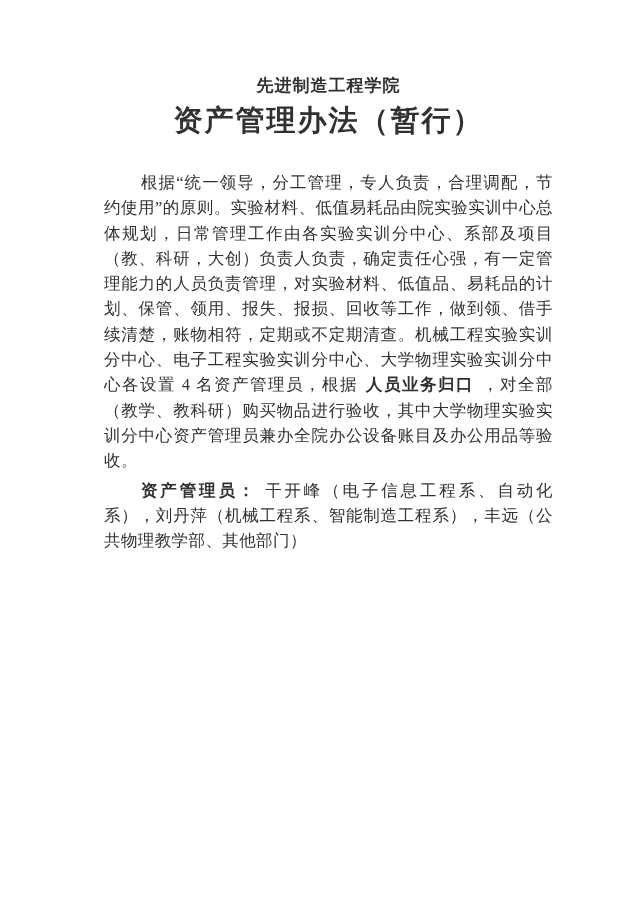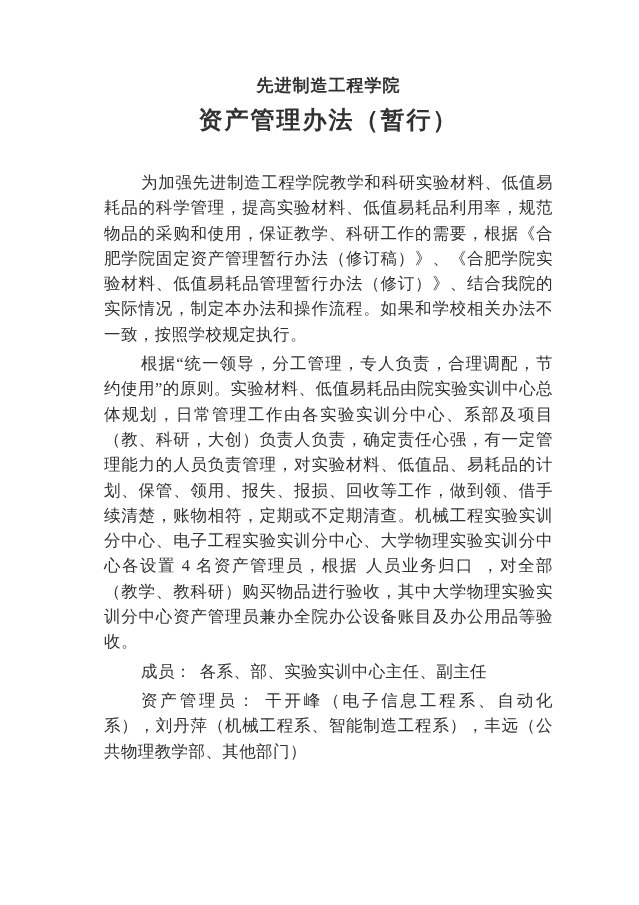--- a/index.html
+++ b/index.html
@@ -20,45 +20,43 @@
   .doc-subtitle {
     text-align: center;
     font-weight: bold;
     font-size: 17px;
     line-height: 23px;
     letter-spacing: 1px;
   }
   .doc-title {
     text-align: center;
     font-weight: bold;
-    font-size: 24px;
+    font-size: 29px;
     line-height: 34px;
     margin-top: 6px;
     letter-spacing: 2px;
   }
   .doc-body {
     margin-top: 33px;
   }
   .doc-body p {
     font-size: 16.5px;
     line-height: 25.3px;
     text-align: justify;
     text-indent: 2em;
     letter-spacing: 0.4px;
   }
   .doc-body p span.bold {
-    font-weight: normal;
+    font-weight: bold;
   }
 </style>
 </head>
 <body>
 
 <div class="page">
   <div class="doc-subtitle">先进制造工程学院</div>
   <h1 class="doc-title">资产管理办法（暂行）</h1>
 
   <div class="doc-body">
-    <p><span>为加强先进制造工程学院教学和科研实验材料、低值易耗品的科学管理，提高实验材料、低值易耗品利用率，规范物品的采购和使用，保证教学、科研工作的需要，根据《合肥学院固定资产管理暂行办法（修订稿）》、《合肥学院实验材料、低值易耗品管理暂行办法（修订）》、结合我院的实际情况，制定本办法和操作流程。如果和学校相关办法不一致，按照学校规定执行。</span></p>
     <p><span>根据“统一领导，分工管理，专人负责，合理调配，节约使用”的原则。实验材料、低值易耗品由院实验实训中心总体规划，日常管理工作由各实验实训分中心、系部及项目（教、科研，大创）负责人负责，确定责任心强，有一定管理能力的人员负责管理，对实验材料、低值品、易耗品的计划、保管、领用、报失、报损、回收等工作，做到领、借手续清楚，账物相符，定期或不定期清查。机械工程实验实训分中心、电子工程实验实训分中心、大学物理实验实训分中心各设置 4 名资产管理员，根据</span><span class="bold">人员业务归口</span><span>，对全部（教学、教科研）购买物品进行验收，其中大学物理实验实训分中心资产管理员兼办全院办公设备账目及办公用品等验收。</span></p>
-    <p><span class="bold">成员：</span><span>各系、部、实验实训中心主任、副主任</span></p>
     <p><span class="bold">资产管理员：</span><span>干开峰（电子信息工程系、自动化系），刘丹萍（机械工程系、智能制造工程系），丰远（公共物理教学部、其他部门）</span></p>
   </div>
 </div>
 
 </body></html>

